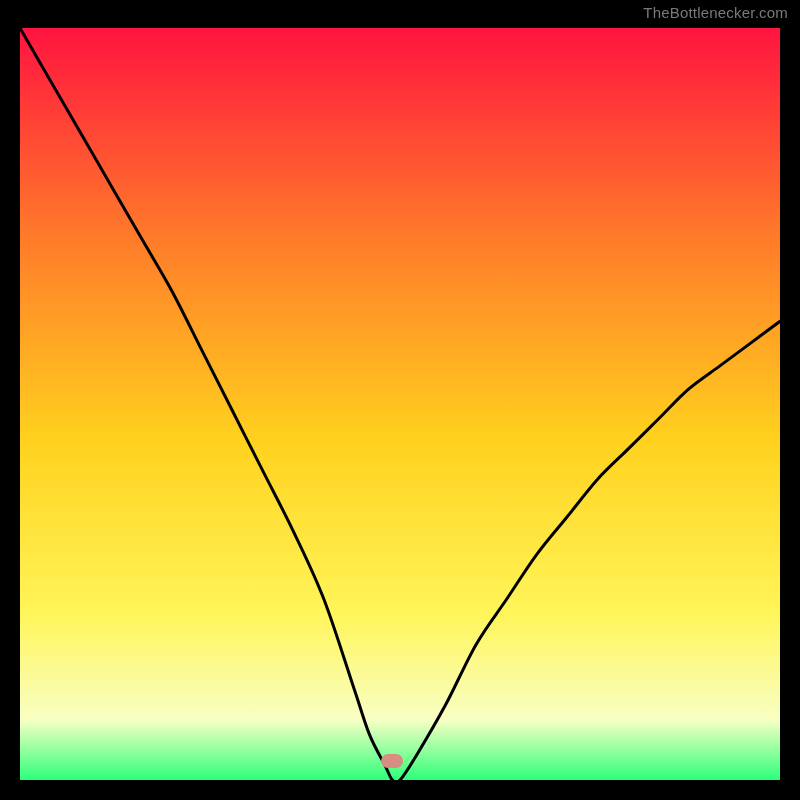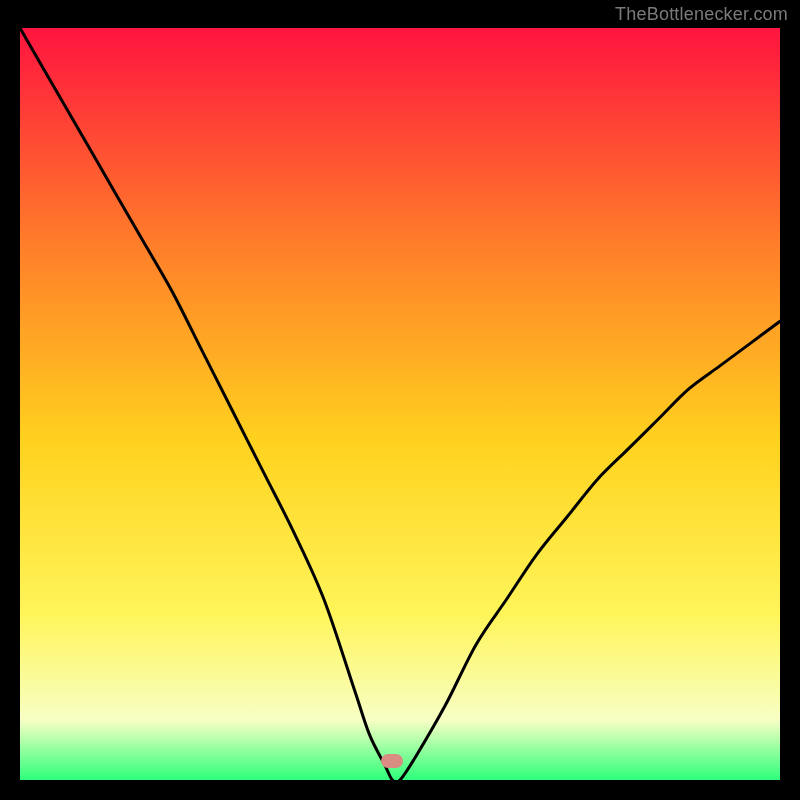--- a/index.html
+++ b/index.html
@@ -14,21 +14,21 @@
     position: relative;
     width: 800px;
     height: 800px;
     background: #000;
   }
   .watermark {
     position: absolute;
     top: 4px;
     right: 12px;
     color: #7a7a7a;
-    font-size: 18px;
+    font-size: 15px;
     font-weight: 500;
     letter-spacing: 0.2px;
     z-index: 5;
   }
   .plot-wrap {
     position: absolute;
     left: 20px;
     top: 28px;
     width: 760px;
     height: 752px;

